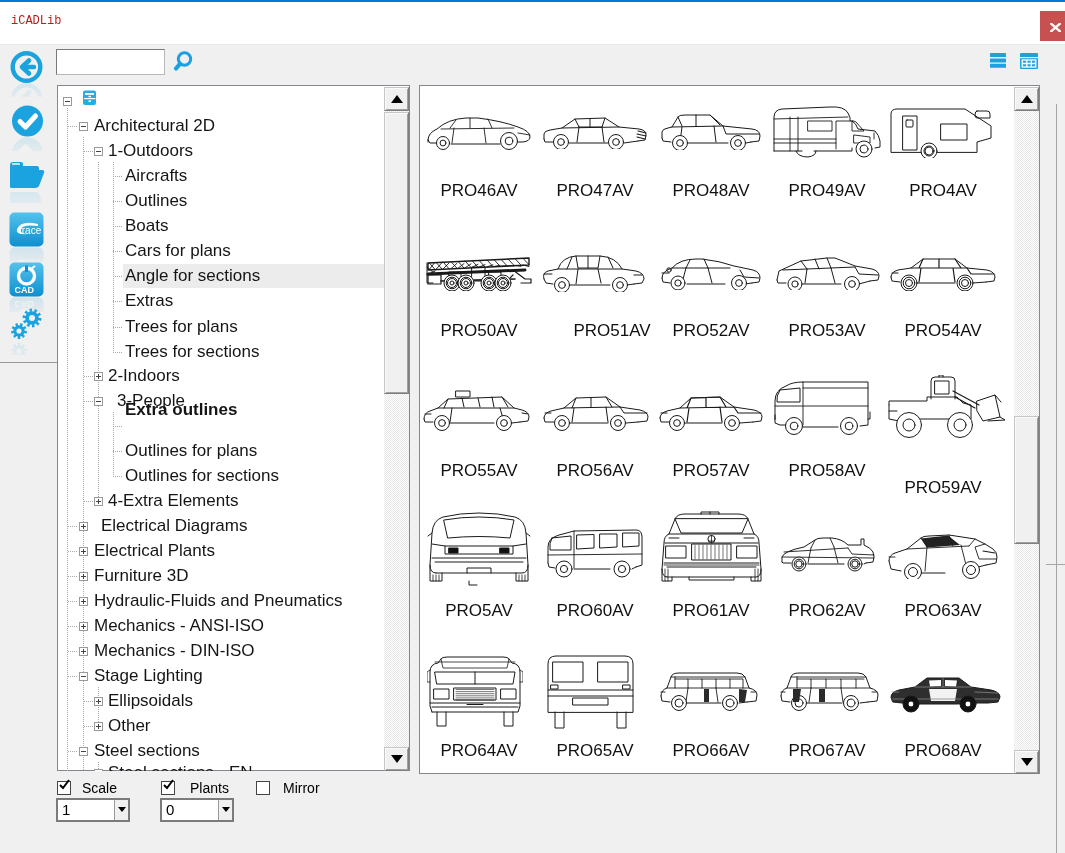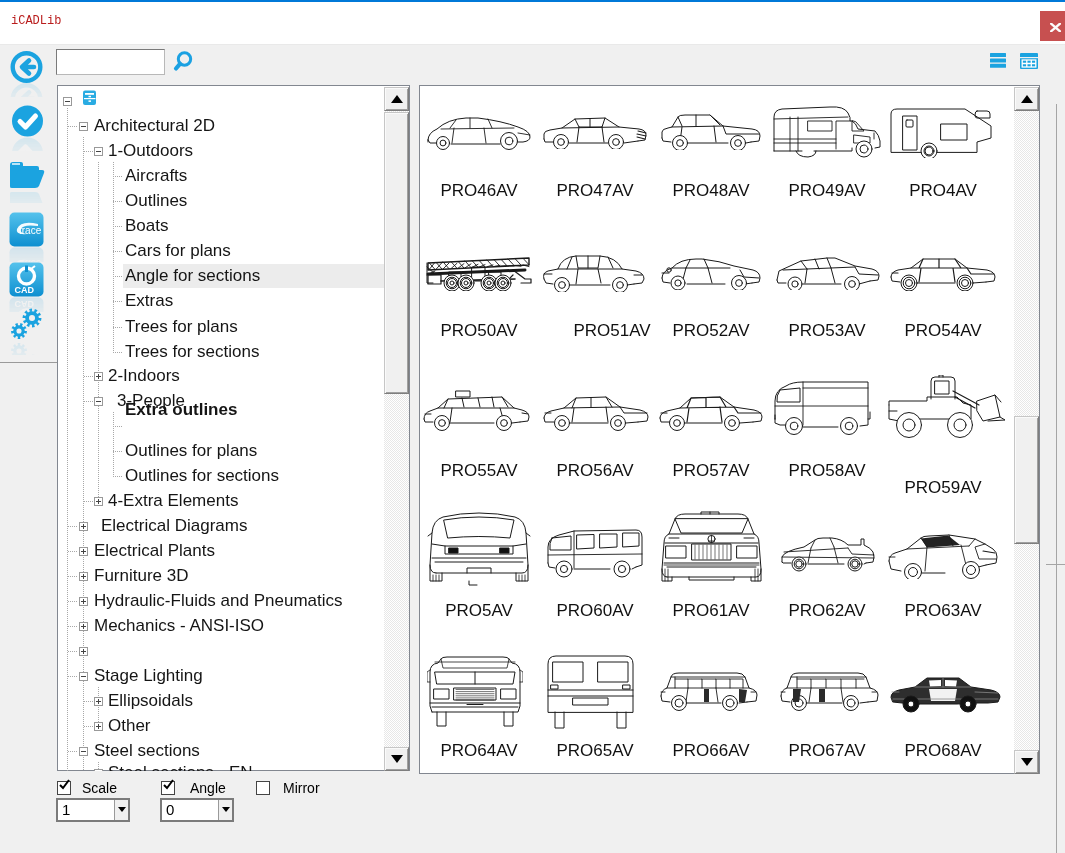--- a/index.html
+++ b/index.html
@@ -237,20 +237,21 @@
 <div class="trow" style="left:35px;top:426px;margin-left:7px;">Electrical Diagrams</div>
 <div class="ebox plus" style="left:20px;top:460px;"></div>
 <div class="trow" style="left:35px;top:451px;">Electrical Plants</div>
 <div class="ebox plus" style="left:20px;top:485px;"></div>
 <div class="trow" style="left:35px;top:476px;">Furniture 3D</div>
 <div class="ebox plus" style="left:20px;top:510px;"></div>
 <div class="trow" style="left:35px;top:501px;">Hydraulic-Fluids and Pneumatics</div>
 <div class="ebox plus" style="left:20px;top:535px;"></div>
 <div class="trow" style="left:35px;top:526px;">Mechanics - ANSI-ISO</div>
 <div class="ebox plus" style="left:20px;top:560px;"></div>
+<div class="trow" style="left:35px;top:551px;">Mechanics - DIN-ISO</div>
 <div class="ebox" style="left:20px;top:585px;"></div>
 <div class="trow" style="left:35px;top:576px;">Stage Lighting</div>
 <div class="ebox plus" style="left:35px;top:610px;"></div>
 <div class="trow" style="left:49px;top:601px;">Ellipsoidals</div>
 <div class="ebox plus" style="left:35px;top:635px;"></div>
 <div class="trow" style="left:49px;top:626px;">Other</div>
 <div class="ebox" style="left:20px;top:660px;"></div>
 <div class="trow" style="left:35px;top:651px;">Steel sections</div>
 <div class="ebox plus" style="left:35px;top:682px;"></div>
 <div class="trow" style="left:49px;top:673px;">Steel sections - EN</div>
@@ -597,19 +598,19 @@
 <div class="cblabel" style="left:82px;top:780px;">Scale</div>
 <div class="combo" style="left:56px;top:798px;">
     <span class="val">1</span>
     <span class="btn"></span>
   </div>
 <div class="cb" style="left:161px;top:781px;">
     <svg width="14" height="14" viewBox="0 0 14 14" style="position:absolute;left:-1px;top:-3px;">
       <path d="M3 6 L6 9 L12 1" stroke="#000" stroke-width="2" fill="none"></path>
     </svg>
   </div>
-<div class="cblabel" style="left:190px;top:780px;">Angle</div>
+<div class="cblabel" style="left:190px;top:780px;">Plants</div>
 <div class="combo" style="left:160px;top:798px;">
     <span class="val">0</span>
     <span class="btn"></span>
   </div>
 <div class="cb" style="left:256px;top:781px;"></div>
 <div class="cblabel" style="left:283px;top:780px;">Mirror</div>
 
 </body></html>

